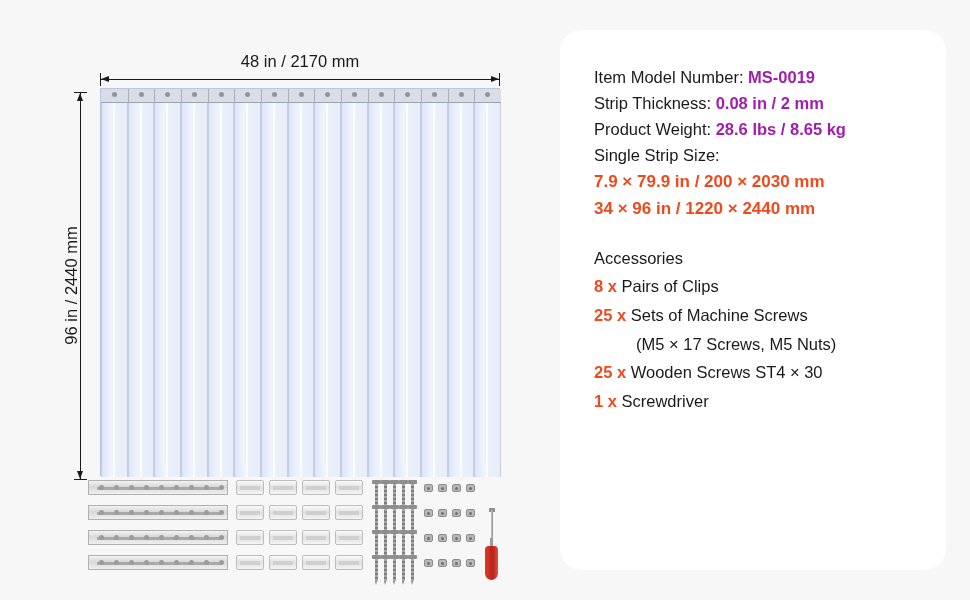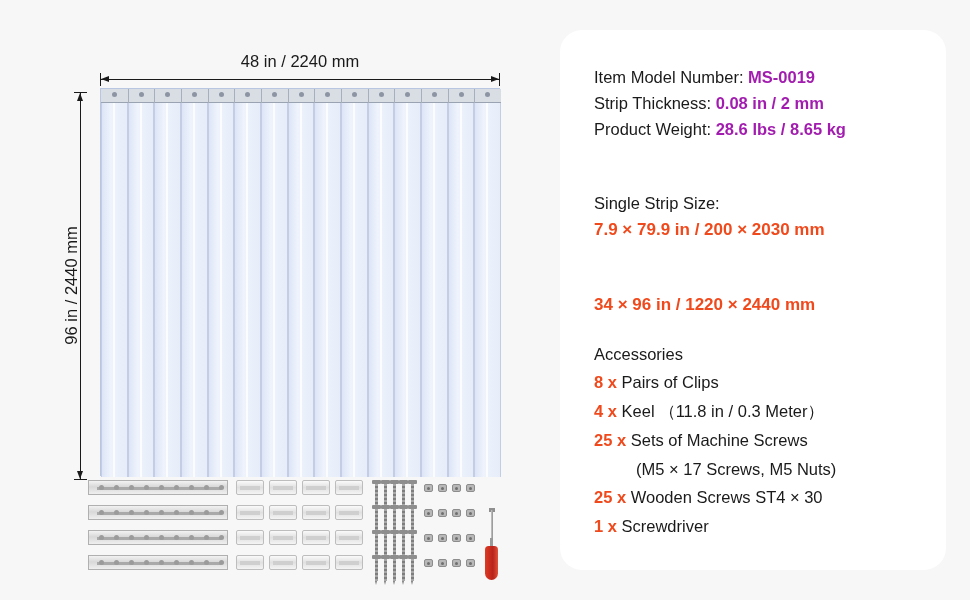--- a/index.html
+++ b/index.html
@@ -310,21 +310,21 @@
     left: 34px;
     top: 34px;
     width: 330px;
   }
   .line-row {
     font-size: 16.5px;
     line-height: 26px;
     color: #1a1a1a;
     white-space: nowrap;
   }
-  .line-row.wrap { white-space: normal; margin-top: 48px; }
+  .line-row.wrap { white-space: normal; }
   .accent {
     color: #a21caf;
     font-weight: bold;
   }
   .big-accent {
     display: block;
     color: #f0491c;
     font-weight: bold;
     font-size: 17px;
     line-height: 27px;
@@ -351,21 +351,21 @@
     color: #1a1a1a;
     padding-left: 42px;
   }
 </style>
 </head>
 <body>
 
 <div id="diagram">
 
   <div id="top-dim">
-    <div class="label">48 in / 2240 mm</div>
+    <div class="label">48 in / 2170 mm</div>
     <div class="line"></div>
     <div class="cap-l"></div>
     <div class="cap-r"></div>
     <div class="arrow-l"></div>
     <div class="arrow-r"></div>
   </div>
 
   <div id="left-dim">
     <div class="vline"></div>
     <div class="cap-t"></div>
@@ -760,20 +760,19 @@
     </div>
 
     <div class="line-row wrap">
       <span class="big-accent">34 × 96 in / 1220 × 2440 mm</span>
     </div>
 
     <div id="acc-title">Accessories</div>
 
     <div id="acc-list">
         <div class="acc-row"><span class="acc-qty">8 x</span><span> Pairs of Clips</span></div>
-        <div class="acc-row"><span class="acc-qty">4 x</span><span> Keel （11.8 in / 0.3 Meter）</span></div>
         <div class="acc-row"><span class="acc-qty">25 x</span><span> Sets of Machine Screws</span></div>
         <div class="acc-sub">(M5 × 17 Screws, M5 Nuts)</div>
         <div class="acc-row"><span class="acc-qty">25 x</span><span> Wooden Screws ST4 × 30</span></div>
         <div class="acc-row"><span class="acc-qty">1 x</span><span> Screwdriver</span></div>
       </div>
   </div>
 </div>
 
 </body></html>

